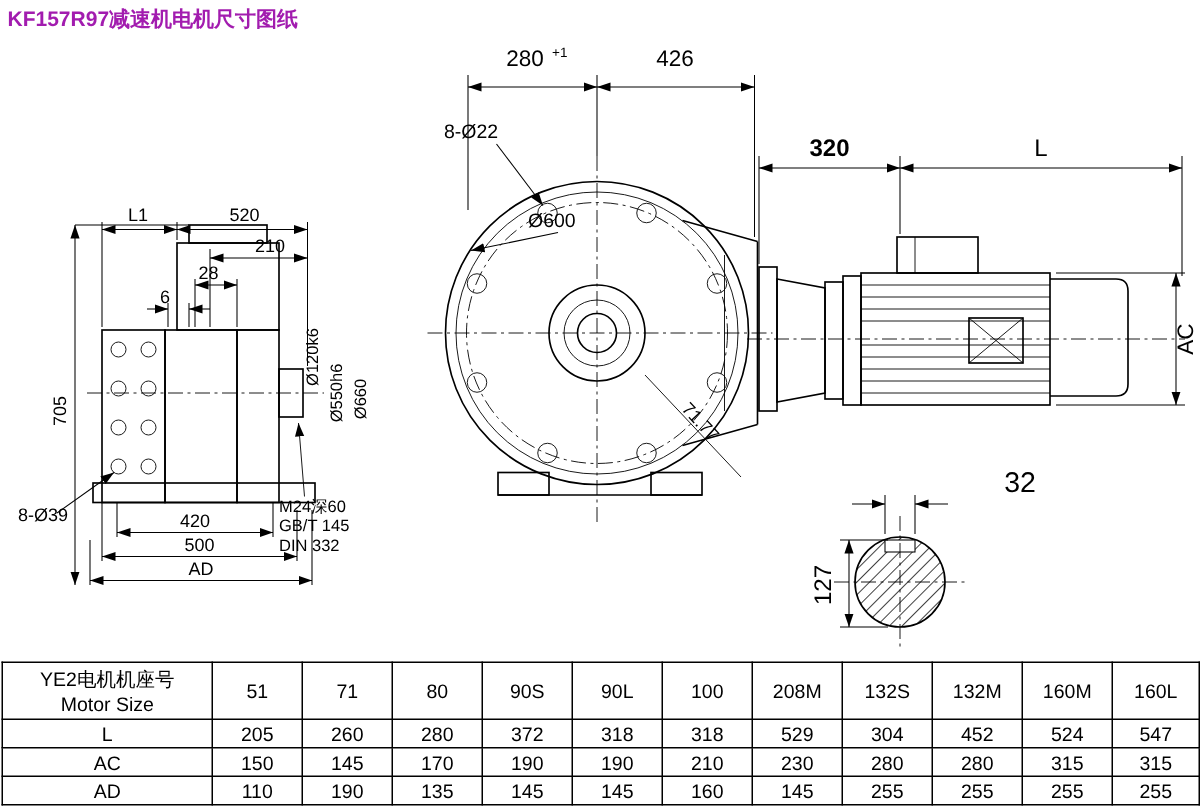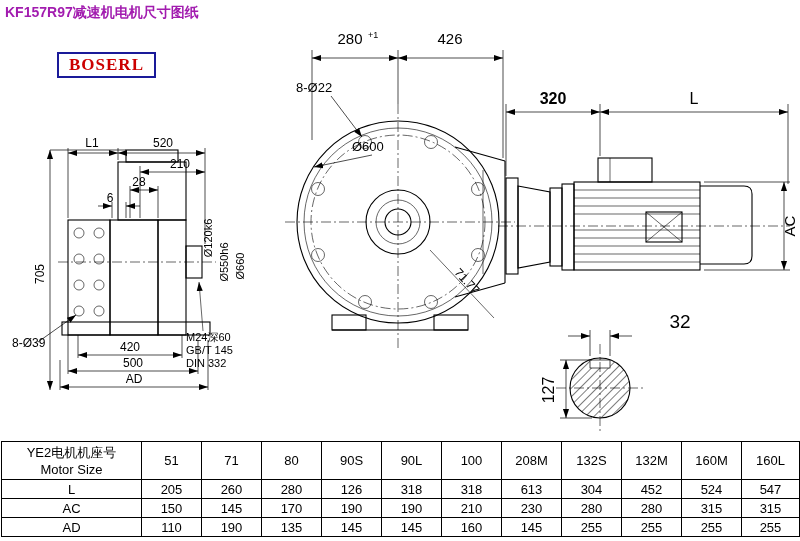--- a/index.html
+++ b/index.html
@@ -217,21 +217,20 @@
       <text x="680" y="328" text-anchor="middle" class="t19">32</text>
 
       <line x1="560" y1="360" x2="592" y2="360" class="dm"></line>
       <line x1="560" y1="418" x2="592" y2="418" class="dm"></line>
       <line x1="566" y1="360" x2="566" y2="418" class="dm" marker-start="url(#arr)" marker-end="url(#arr)"></line>
       <text x="554" y="390" text-anchor="middle" class="t16" transform="rotate(-90 554 390)">127</text>
     </g>
   </svg>
 
   <div class="title">KF157R97减速机电机尺寸图纸</div>
-  <div class="logo">BOSERL</div>
 
   <table class="dim-table">
     <colgroup>
       <col style="width:140px">
       <col style="width:60px">
         <col style="width:60px">
         <col style="width:60px">
         <col style="width:60px">
       <col style="width:60px">
         <col style="width:60px">
@@ -257,24 +256,24 @@
       <td>132S</td>
       <td>132M</td>
       <td>160M</td>
       <td>160L</td>
     </tr>
     <tr>
       <td>L</td>
       <td>205</td>
       <td>260</td>
       <td>280</td>
-      <td>126</td>
+      <td>372</td>
       <td>318</td>
       <td>318</td>
-      <td>613</td>
+      <td>529</td>
       <td>304</td>
       <td>452</td>
       <td>524</td>
       <td>547</td>
     </tr>
     <tr>
       <td>AC</td>
       <td>150</td>
       <td>145</td>
       <td>170</td>

